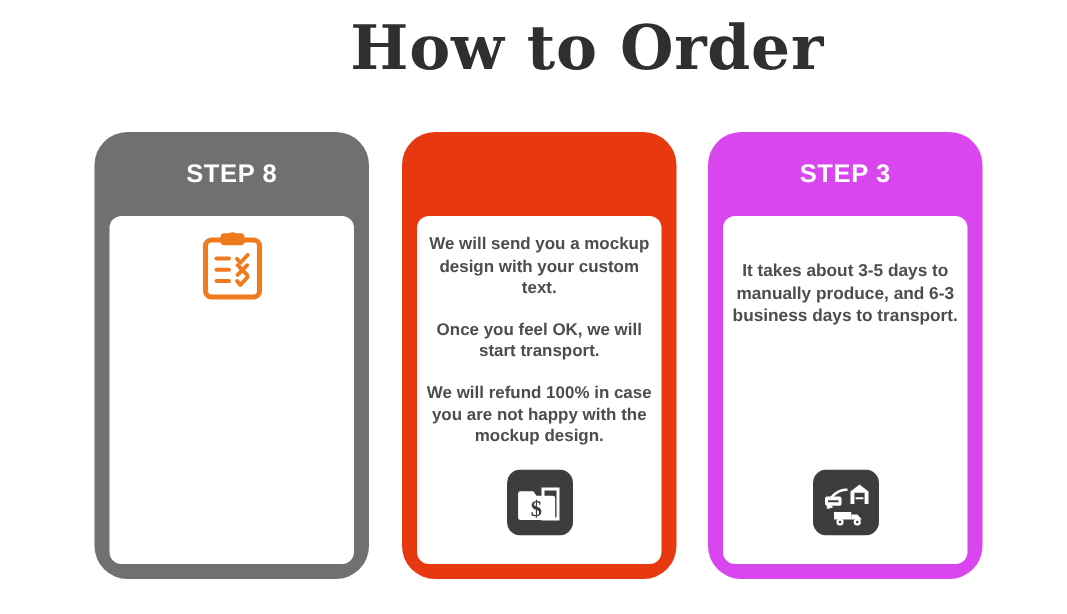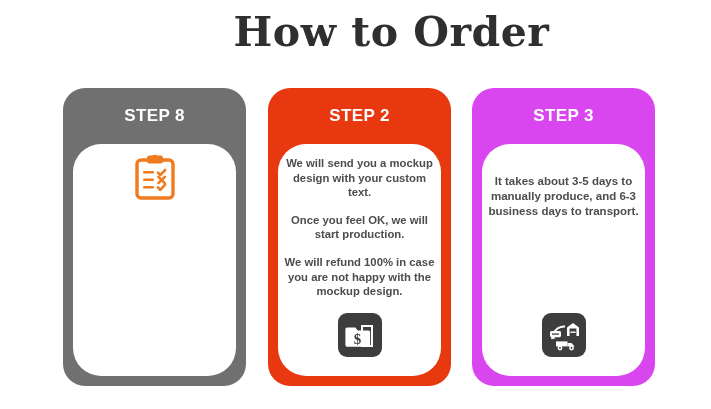--- a/index.html
+++ b/index.html
@@ -64,21 +64,21 @@
     letter-spacing: 0.4px;
   }
 
   .card-body {
     position: absolute;
     top: 56px;
     left: 10px;
     width: 163px;
     height: 232px;
     background: #ffffff;
-    border-radius: 28px;
+    border-radius: 8px;
     box-sizing: border-box;
     padding: 10px 6px 8px 6px;
     display: flex;
     flex-direction: column;
     align-items: center;
     justify-content: space-between;
   }
 
   .card-text {
     width: 100%;
@@ -128,25 +128,24 @@
           <rect x="9" y="32" width="11" height="2.6" rx="1.3" fill="#F07B1E"></rect>
           <path d="M24 18.6 l2.3 2.6 l4.8 -5.2" fill="none" stroke="#F07B1E" stroke-width="2.6" stroke-linecap="round" stroke-linejoin="round"></path>
           <path d="M24.4 22.8 l6.4 6.4 M30.8 22.8 l-6.4 6.4" fill="none" stroke="#F07B1E" stroke-width="2.6" stroke-linecap="round"></path>
           <path d="M24 33.3 l2.3 2.6 l4.8 -5.2" fill="none" stroke="#F07B1E" stroke-width="2.6" stroke-linecap="round" stroke-linejoin="round"></path>
         </svg>
       </div>
     </div>
   </div>
 
   <div class="card c1" style="background:#E8380F;">
-    <div class="card-header">STEP 2</div>
     <div class="card-body">
       <div class="card-text">
         <p>We will send you a mockup design with your custom text.</p>
-        <p>Once you feel OK, we will start production.</p>
+        <p>Once you feel OK, we will start transport.</p>
         <p>We will refund 100% in case you are not happy with the mockup design.</p>
       </div>
       <div class="icon-slot">
         <svg width="44" height="44" viewBox="0 0 44 44">
           <rect x="0" y="0" width="44" height="44" rx="9" ry="9" fill="#3d3d3d"></rect>
           <path d="M24 13 h10 v20 h-10 z" fill="none" stroke="#ffffff" stroke-width="2"></path>
           <path d="M9 14.5 h8.5 l2.2 3 h10.8 a1.6 1.6 0 0 1 1.6 1.6 v13 a1.6 1.6 0 0 1 -1.6 1.6 h-21.5 a1.6 1.6 0 0 1 -1.6 -1.6 v-16 a1.6 1.6 0 0 1 1.6 -1.6 z" fill="#ffffff"></path>
           <text x="19.6" y="31.2" font-family="'Liberation Serif', serif" font-size="15" font-weight="bold" fill="#3d3d3d" text-anchor="middle">$</text>
         </svg>
       </div>

